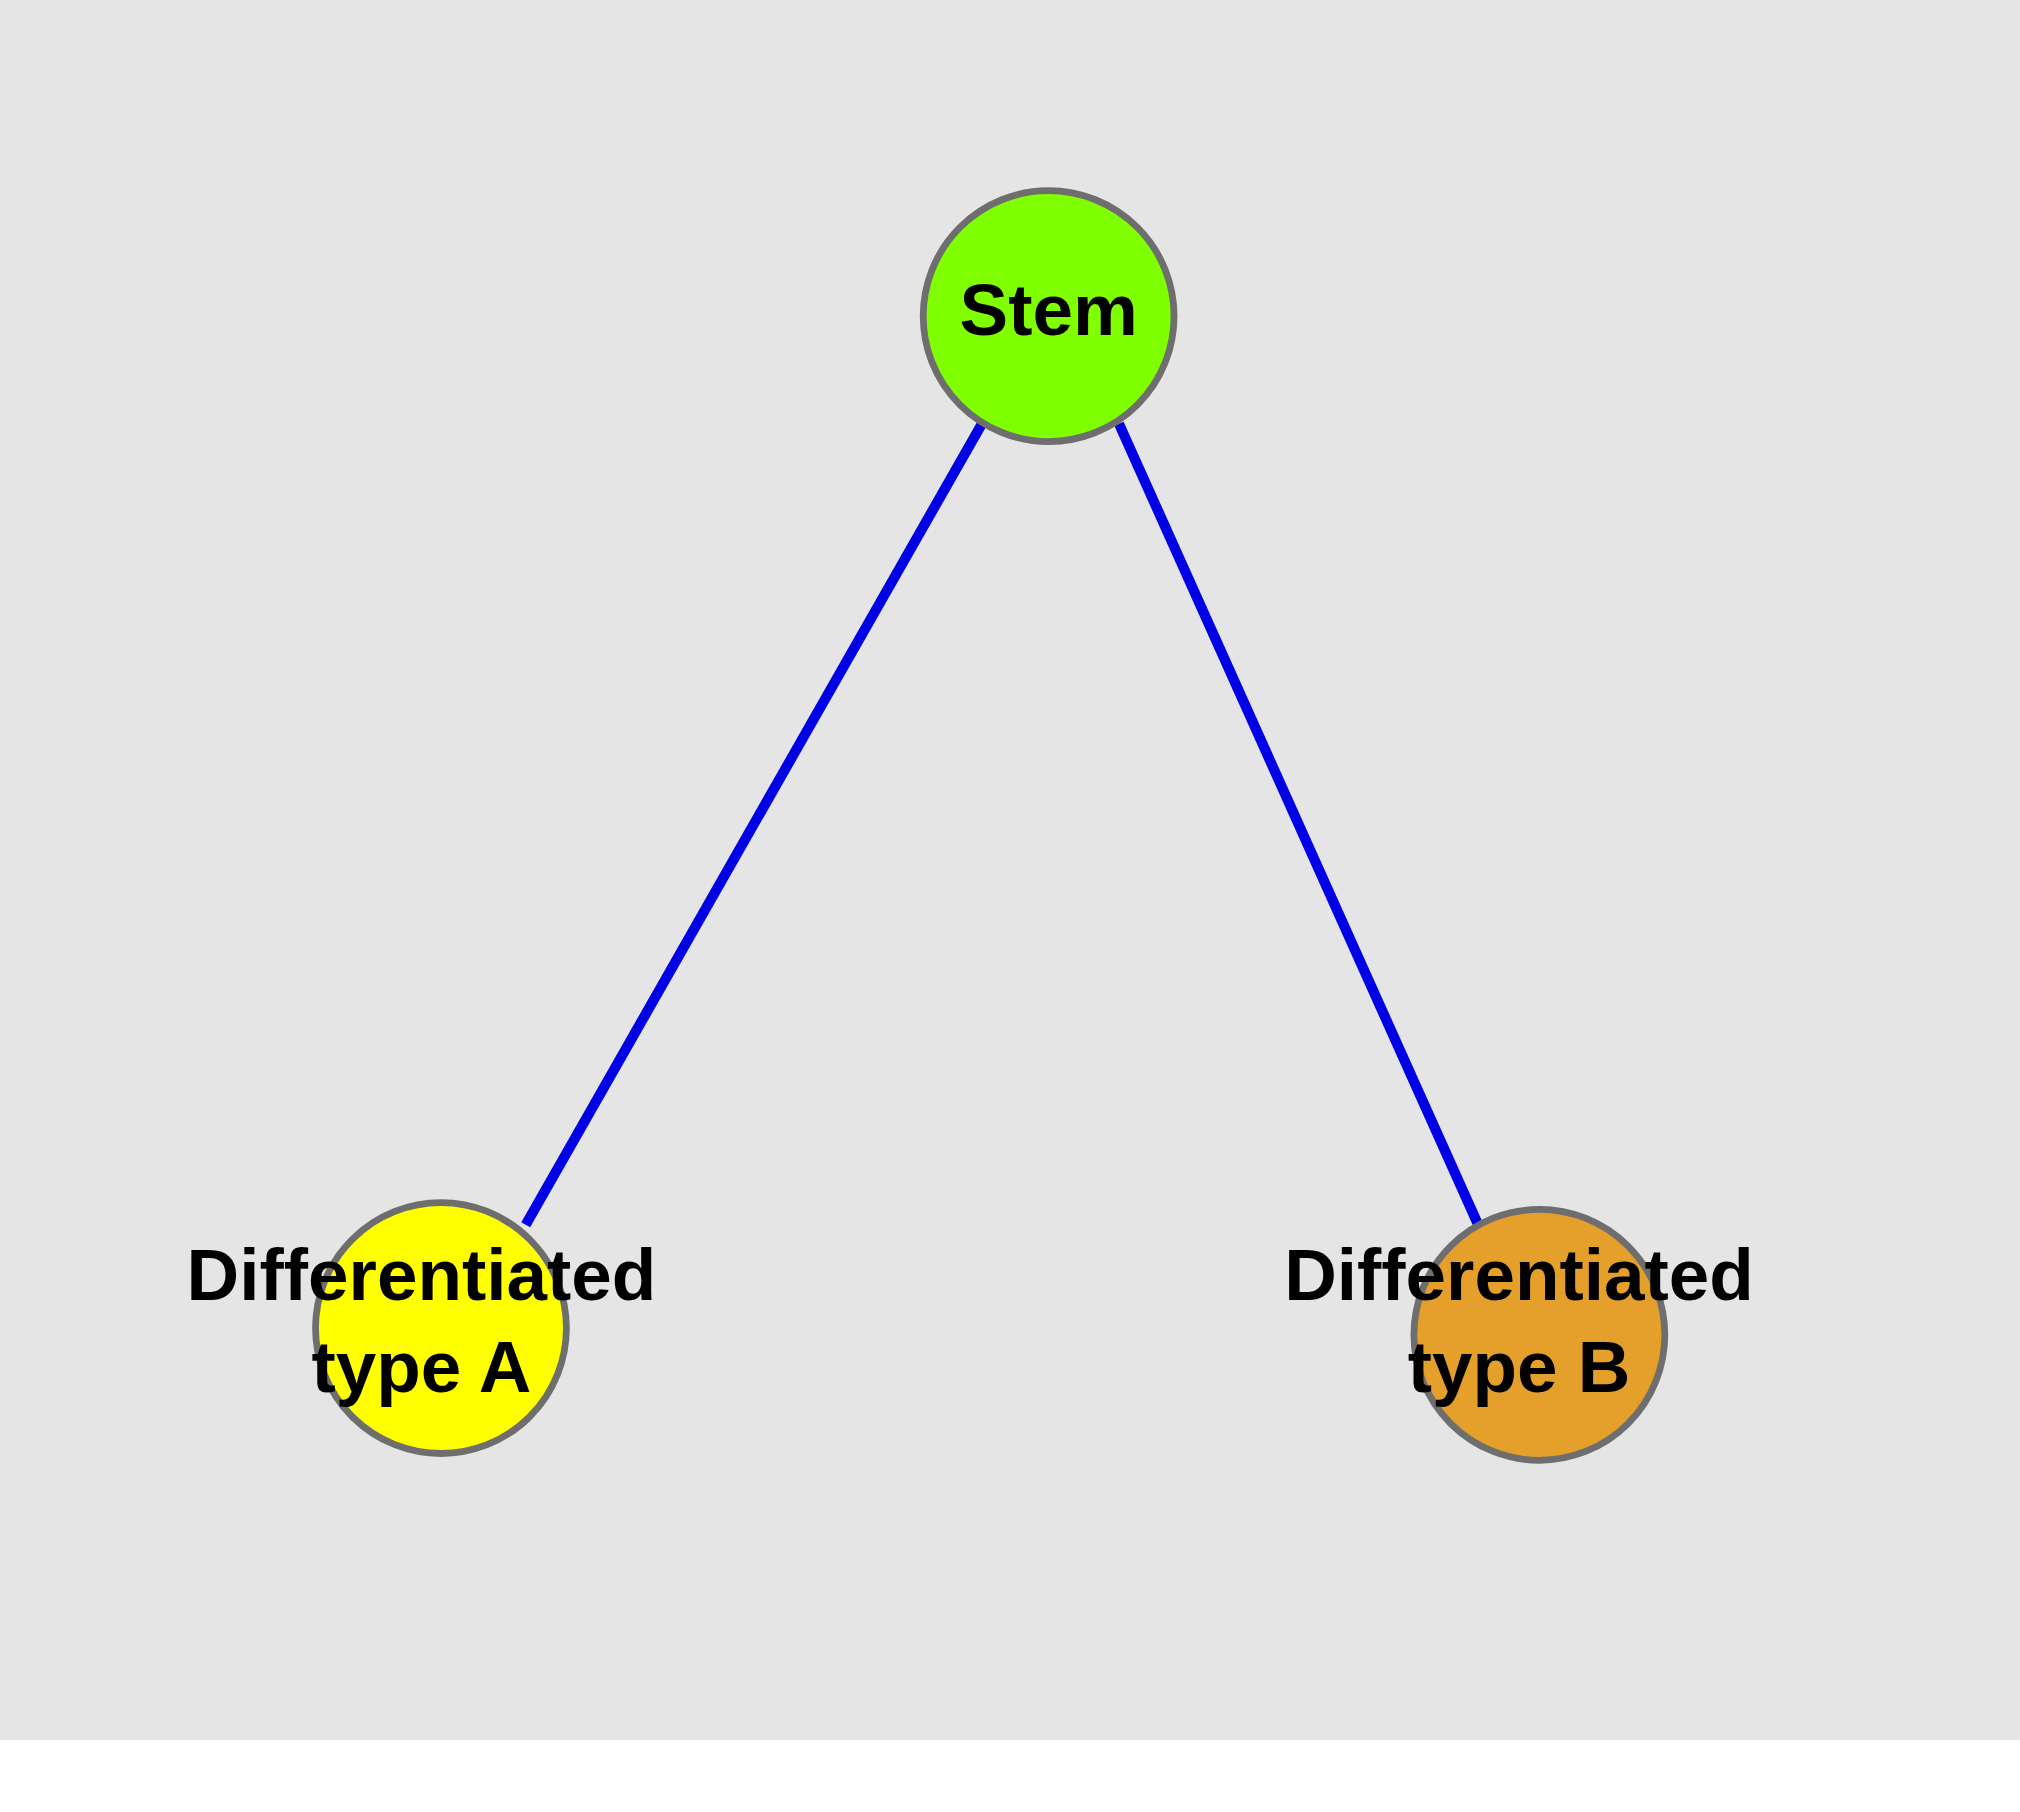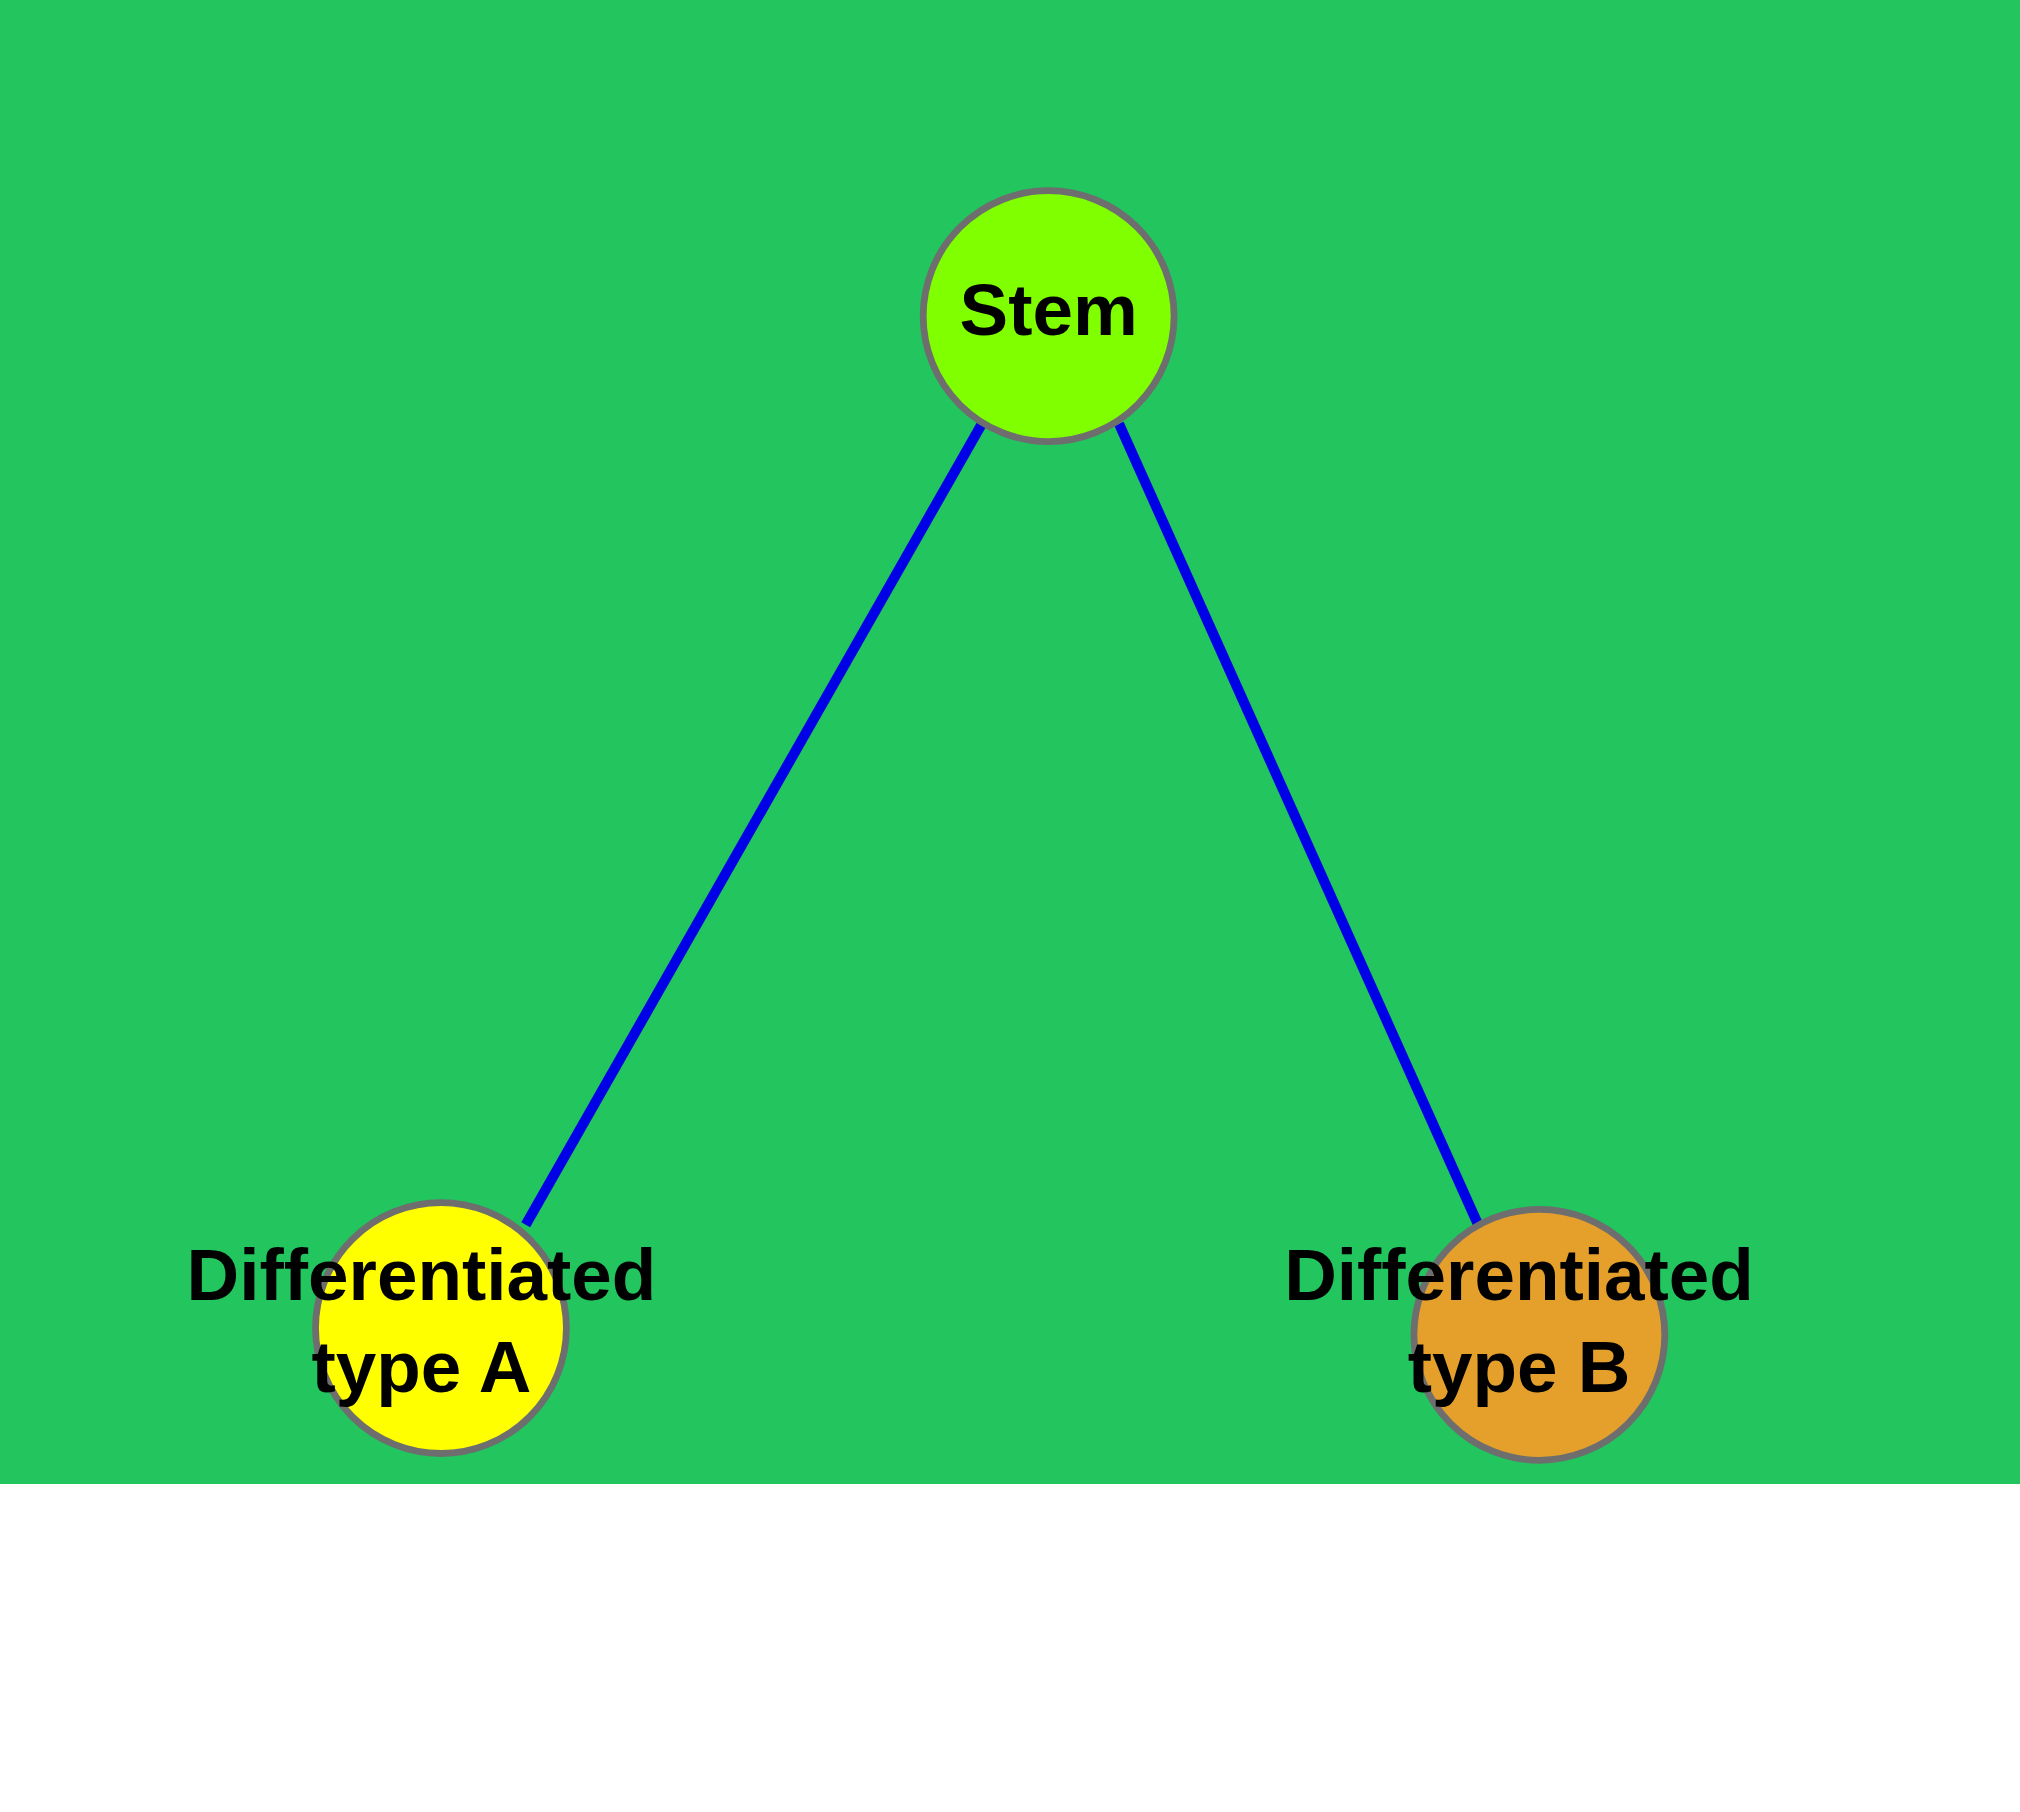--- a/index.html
+++ b/index.html
@@ -10,22 +10,22 @@
   }
   body {
     width: 2021px;
     height: 1812px;
     overflow: hidden;
     font-family: "Liberation Sans", sans-serif;
   }
   #graph-canvas {
     position: relative;
     width: 2021px;
-    height: 1484px;
-    background: #22c55e;
+    height: 1740px;
+    background: #e5e5e5;
     overflow: hidden;
   }
   #graph-svg {
     position: absolute;
     top: 0;
     left: 0;
     width: 2021px;
     height: 1812px;
     display: block;
   }

